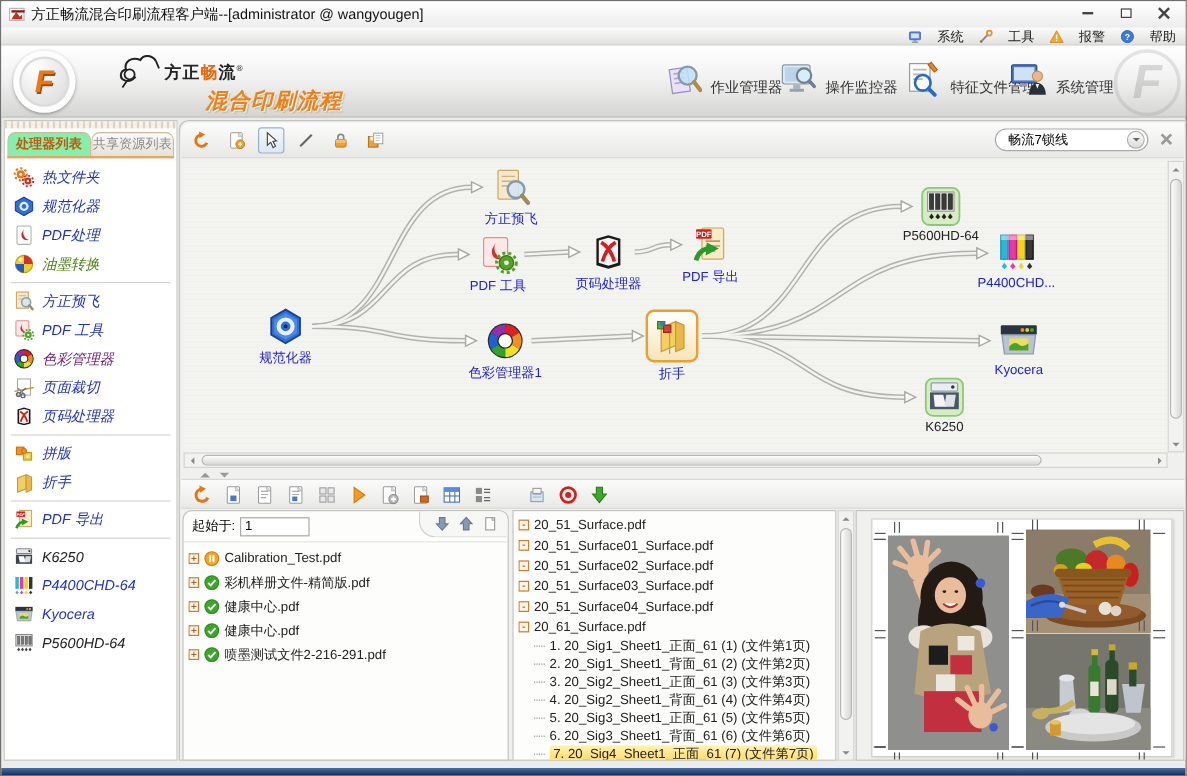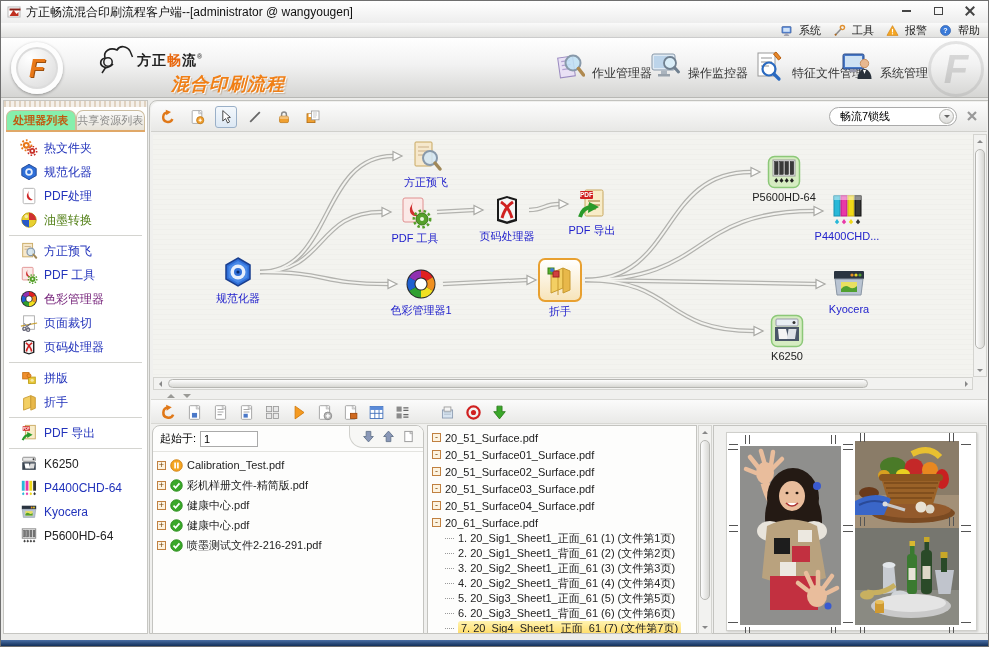--- a/index.html
+++ b/index.html
@@ -19,21 +19,21 @@
   .glyph-min{width:9px;height:2px;background:#444;}
   .glyph-max{width:9px;height:8px;border:1.5px solid #444;}
   .glyph-close{position:relative;width:10px;height:10px;}
   .glyph-close:before,.glyph-close:after{content:"";position:absolute;left:4px;top:-1px;width:2px;height:12px;background:#444;}
   .glyph-close:before{transform:rotate(45deg);} .glyph-close:after{transform:rotate(-45deg);}
 
   
   .menubar{position:absolute;left:0;top:22px;width:100%;height:15px;
     background:linear-gradient(#fafafa,#e2e2e0);border-bottom:1px solid #ccc;
     display:flex;justify-content:flex-end;align-items:center;gap:12px;padding-right:8px;font-size:11px;color:#222;}
-  .menu-item{display:flex;align-items:center;gap:6px;cursor:default;}
+  .menu-item{display:flex;align-items:center;gap:12px;cursor:default;}
   .menu-item .icon{width:13px;height:13px;}
 
   
   .banner{position:absolute;left:0;top:37px;width:100%;height:60px;overflow:hidden;
     background:linear-gradient(#ffffff 0%,#f2f2f2 45%,#d5d5d3 100%);border-bottom:1px solid #b8b8b5;}
   .logo-ring{position:absolute;left:10px;top:4px;width:52px;height:52px;border-radius:50%;
     background:radial-gradient(circle at 35% 30%,#ffffff,#d0d0d0);
     box-shadow:0 1px 3px rgba(0,0,0,.35), inset 0 0 0 5px #fdfdfd, inset 0 0 0 7px #dcdcdc;
     display:flex;align-items:center;justify-content:center;}
   .logo-f{font-size:26px;font-weight:bold;font-style:italic;color:#e87818;text-shadow:1px 1px 0 #9c4f0c;}
@@ -52,21 +52,21 @@
   
   .sidebar{position:absolute;left:2px;top:99px;width:145px;height:534px;background:#fff;
     border:1px solid #c6c6c2;}
   .side-strip{height:6px;background:repeating-linear-gradient(90deg,#e0d2c0 0 2px,#f4f0ea 2px 5px);}
   .side-tabs{display:flex;margin:3px 2px 0;border-bottom:2px solid #e0a868;}
   .side-tab{flex:1;text-align:center;font-size:11px;line-height:19px;white-space:nowrap;overflow:hidden;
     border:1px solid #cdbd9e;border-bottom:none;border-radius:7px 7px 0 0;
     background:linear-gradient(#fbfbfb,#e6e2d8);color:#8a8a88;cursor:default;}
   .side-tab.active{color:#c05a10;font-weight:bold;background:#86efac;}
   .side-list{padding-top:4px;}
-  .side-item{display:flex;align-items:center;gap:6px;height:24px;padding-left:16px;font-size:12px;cursor:default;}
+  .side-item{display:flex;align-items:center;gap:6px;height:24px;padding-left:7px;font-size:12px;cursor:default;font-style:italic;}
   .side-item .icon{width:18px;height:18px;flex:0 0 18px;}
   .side-div{border-top:1px solid #d4d4d0;margin:3px 5px;}
 
   
   .workspace{position:absolute;left:148px;top:99px;width:840px;height:534px;
     background:#f0f0ee;border:1px solid #c2c2be;border-radius:8px 0 0 0;}
   .canvas-toolbar{position:absolute;left:150px;top:101px;width:836px;height:30px;
     display:flex;align-items:center;gap:7px;padding-left:6px;
     background:linear-gradient(#fcfcfc,#e8e8e6);border-bottom:1px solid #d0d0cc;border-radius:8px 0 0 0;}
   .tbtn{width:22px;height:22px;padding:2px;border:1px solid transparent;border-radius:3px;}

